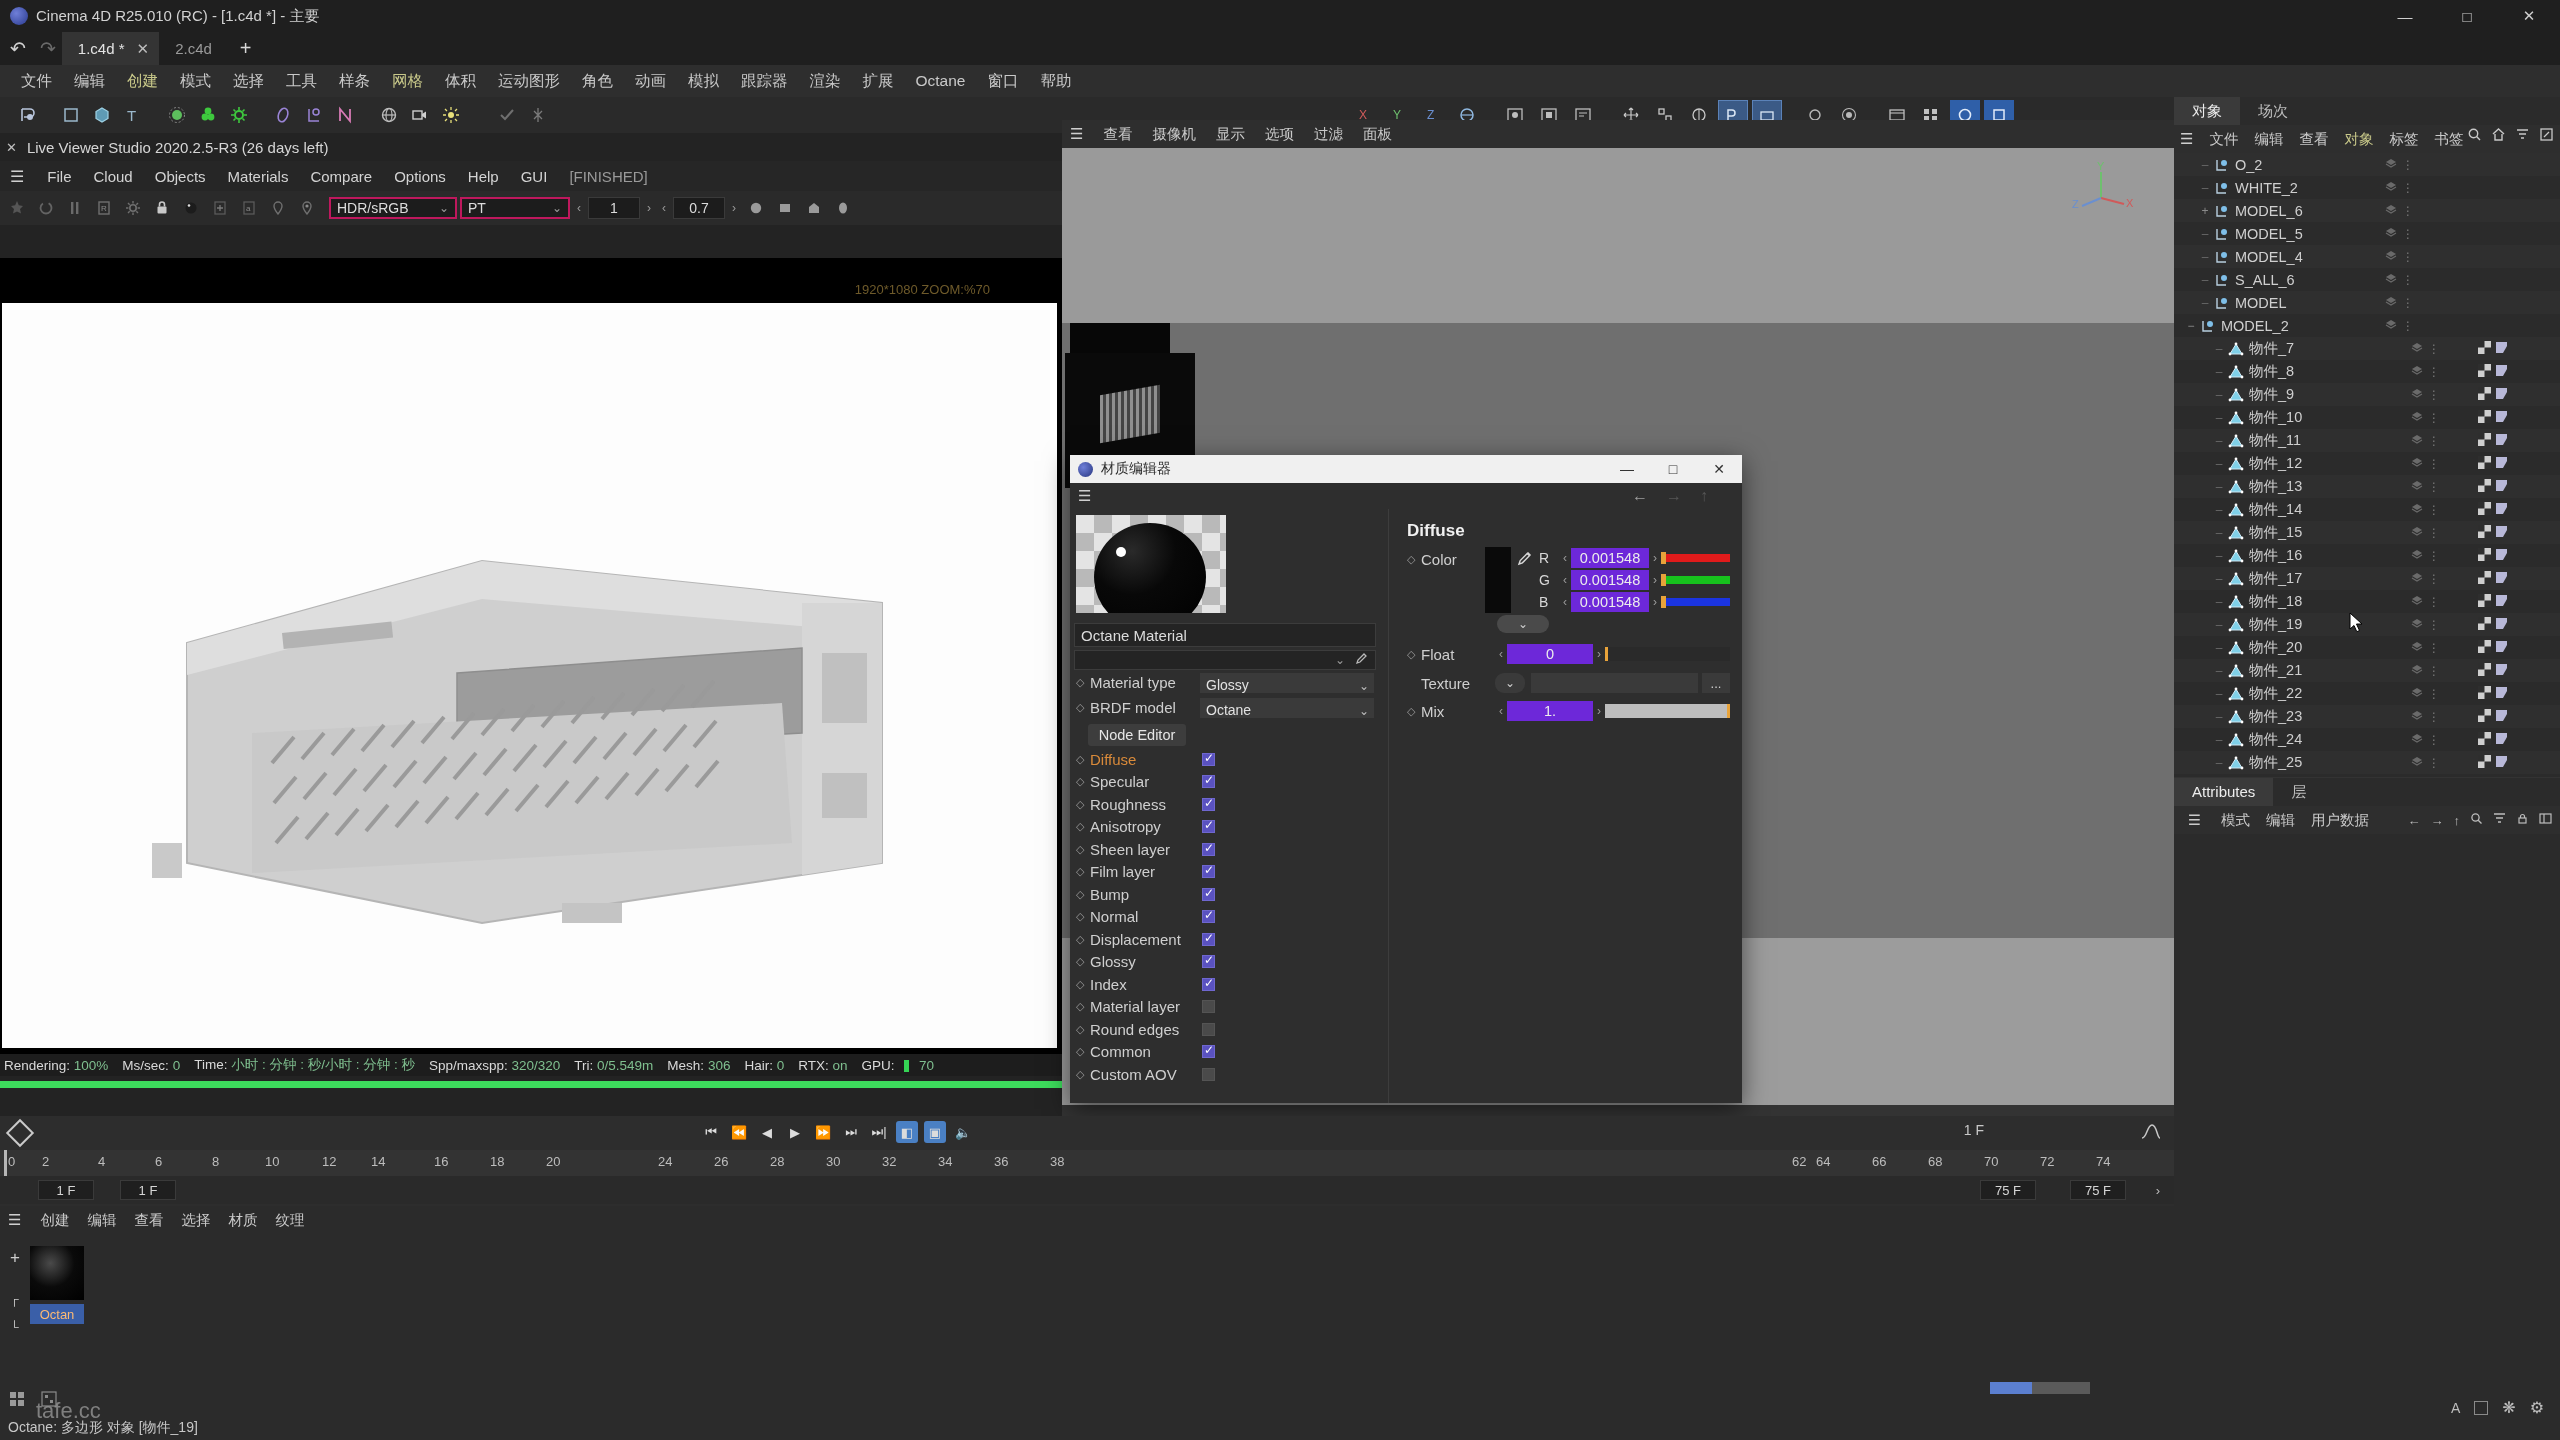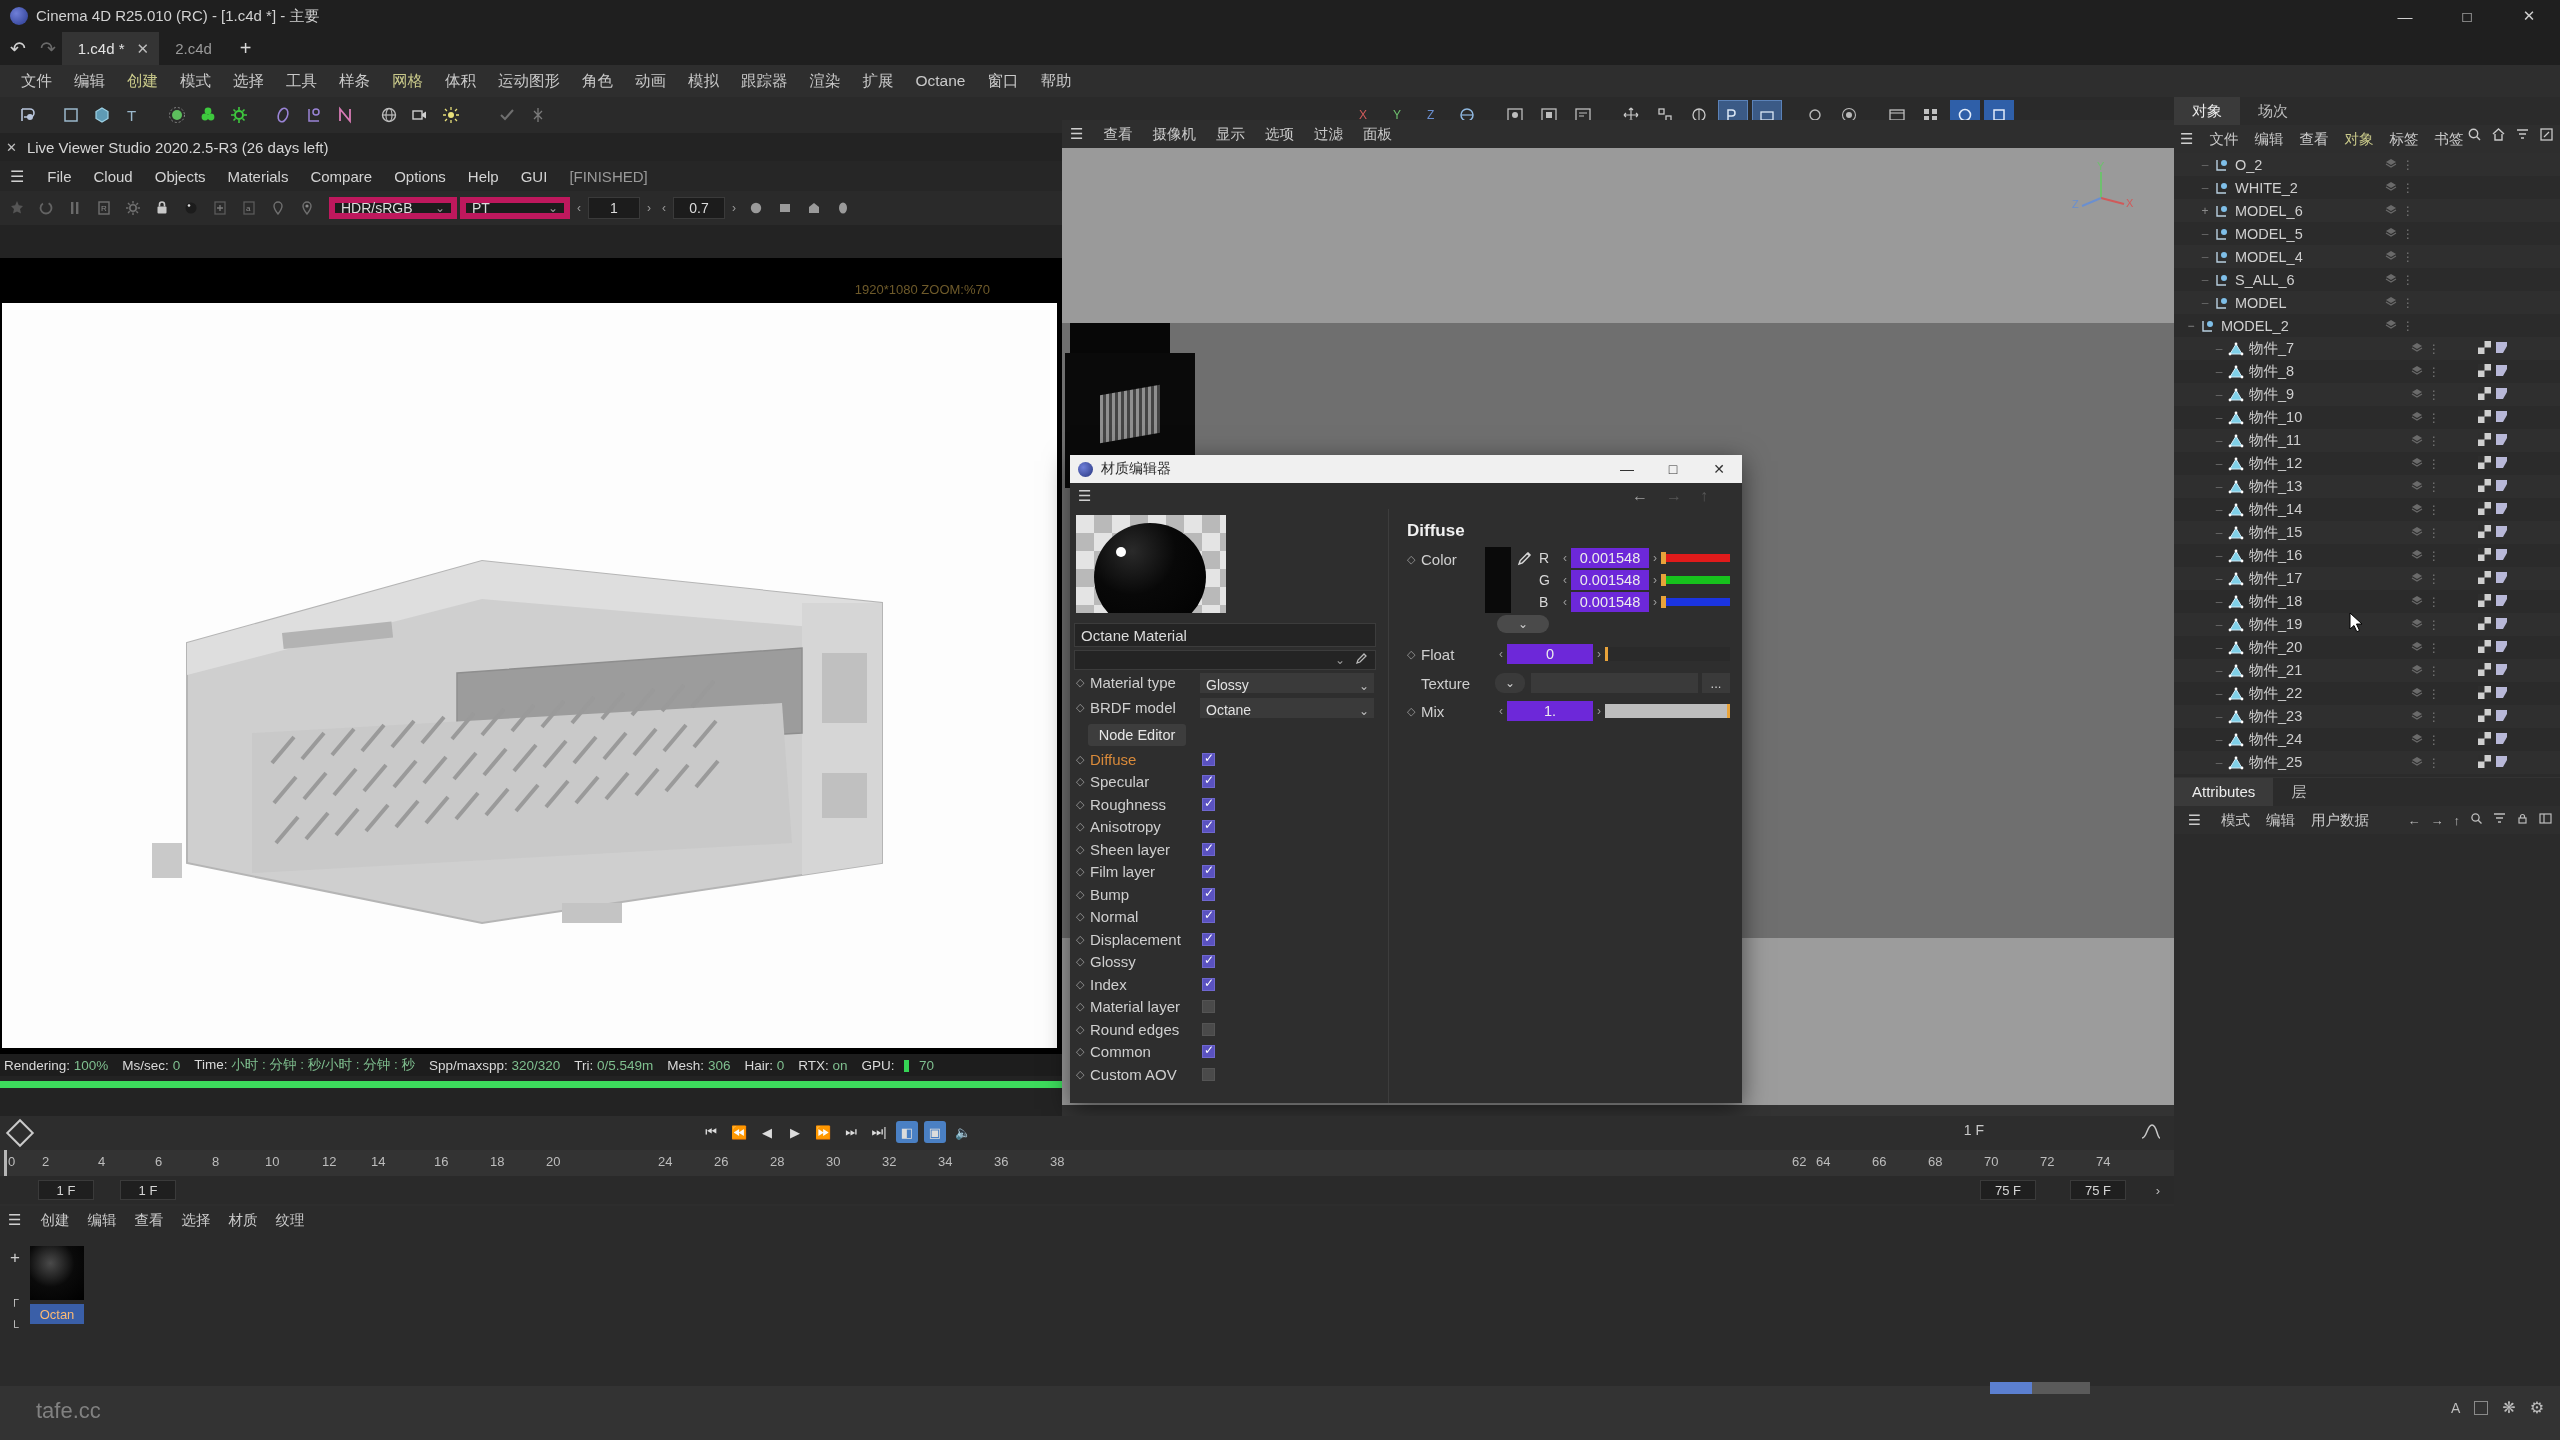--- a/index.html
+++ b/index.html
@@ -55,21 +55,21 @@
   
   .lv { position:absolute; left:0; top:133px; width:1062px; height:983px; background:#232323; }
   .lv-title { height:28px; display:flex; align-items:center; color:#d6d6d6; font-size:15px; padding-left:6px; gap:10px;}
   .lv-title .x { color:#c0c0c0; font-size:13px;}
   .lv-menu { height:30px; display:flex; align-items:center; gap:0; padding-left:8px; background:#262626;}
   .lv-menu .ham { color:#cfcfcf; font-size:16px; padding:0 12px 0 2px;}
   .lv-menu .mi { color:#d3d3d3; font-size:15px; padding:0 11px; }
   .lv-menu .mi.fin { color:#9a9a9a; }
   .lv-tool { height:34px; display:flex; align-items:center; gap:3px; padding-left:4px; background:#2a2a2a;}
   .lvb { width:26px;height:26px;display:flex;align-items:center;justify-content:center;}
-  .lvsel { height:22px; background:#1c1c1c; border:6px solid #be185d; color:#dcdcdc; font-size:14px;
+  .lvsel { height:22px; background:#1c1c1c; border:2px solid #be185d; color:#dcdcdc; font-size:14px;
      display:flex;align-items:center; padding:0 6px; justify-content:space-between; }
   .lvnum { height:22px; background:#1c1c1c; border:1px solid #3a3a3a; color:#dcdcdc; font-size:14px;
      display:flex;align-items:center; justify-content:center; min-width:52px; }
   .spin { color:#9a9a9a; font-size:12px; padding:0 4px;}
   .lv-render { position:absolute; left:0; top:125px; width:1062px; height:818px; background:#000; }
   .rv-info { position:absolute; right:72px; top:24px; color:#6e5a2a; font-size:13px; }
   .rv-canvas { position:absolute; left:2px; top:45px; width:1055px; height:745px; background:#fdfdfd; }
   .lv-status { position:absolute; left:0; bottom:40px; width:1062px; height:22px; background:#1d1d1d;
     display:flex; align-items:center; font-size:13.5px; gap:0; padding-left:4px;}
   .lv-status span.k { color:#d9d9d9; }
@@ -1693,20 +1693,38 @@
             </svg></span>
         <span>
           <svg width="13" height="13" viewBox="0 0 13 13">
               <rect x="1" y="2" width="11" height="9" fill="none" stroke="#bdbdbd" stroke-width="1.2"></rect>
               <path d="M5 2v9" stroke="#bdbdbd" stroke-width="1.2"></path>
             </svg></span>
       </div>
     </div>
   </div>
 
+  <div class="botbar">
+    <div class="bb-row1">
+      <span>
+        <svg width="18" height="18" viewBox="0 0 18 18">
+            <rect x="2" y="2" width="6" height="6" fill="#9a9a9a"></rect>
+            <rect x="10" y="2" width="6" height="6" fill="#9a9a9a"></rect>
+            <rect x="2" y="10" width="6" height="6" fill="#9a9a9a"></rect>
+            <rect x="10" y="10" width="6" height="6" fill="#9a9a9a"></rect>
+          </svg></span>
+      <span>
+        <svg width="18" height="18" viewBox="0 0 18 18">
+            <rect x="2" y="2" width="14" height="14" fill="none" stroke="#8a8a8a" stroke-width="1.2"></rect>
+            <rect x="5" y="5" width="3" height="3" fill="#8a8a8a"></rect>
+            <rect x="10" y="10" width="3" height="3" fill="#8a8a8a"></rect>
+          </svg></span>
+    </div>
+    <div class="bb-row2">Octane: 多边形 对象 [物件_19]</div>
+  </div>
   <div class="coordbar">
       <div class="fill"></div>
     </div>
   <div class="wm">tafe.cc</div>
   <div class="smallicons">
     <span style="color:#bdbdbd;font-size:14px;">A</span>
     <span class="sq"></span>
     <span style="color:#bdbdbd;">❋</span>
     <span style="color:#bdbdbd;">⚙</span>
   </div>

